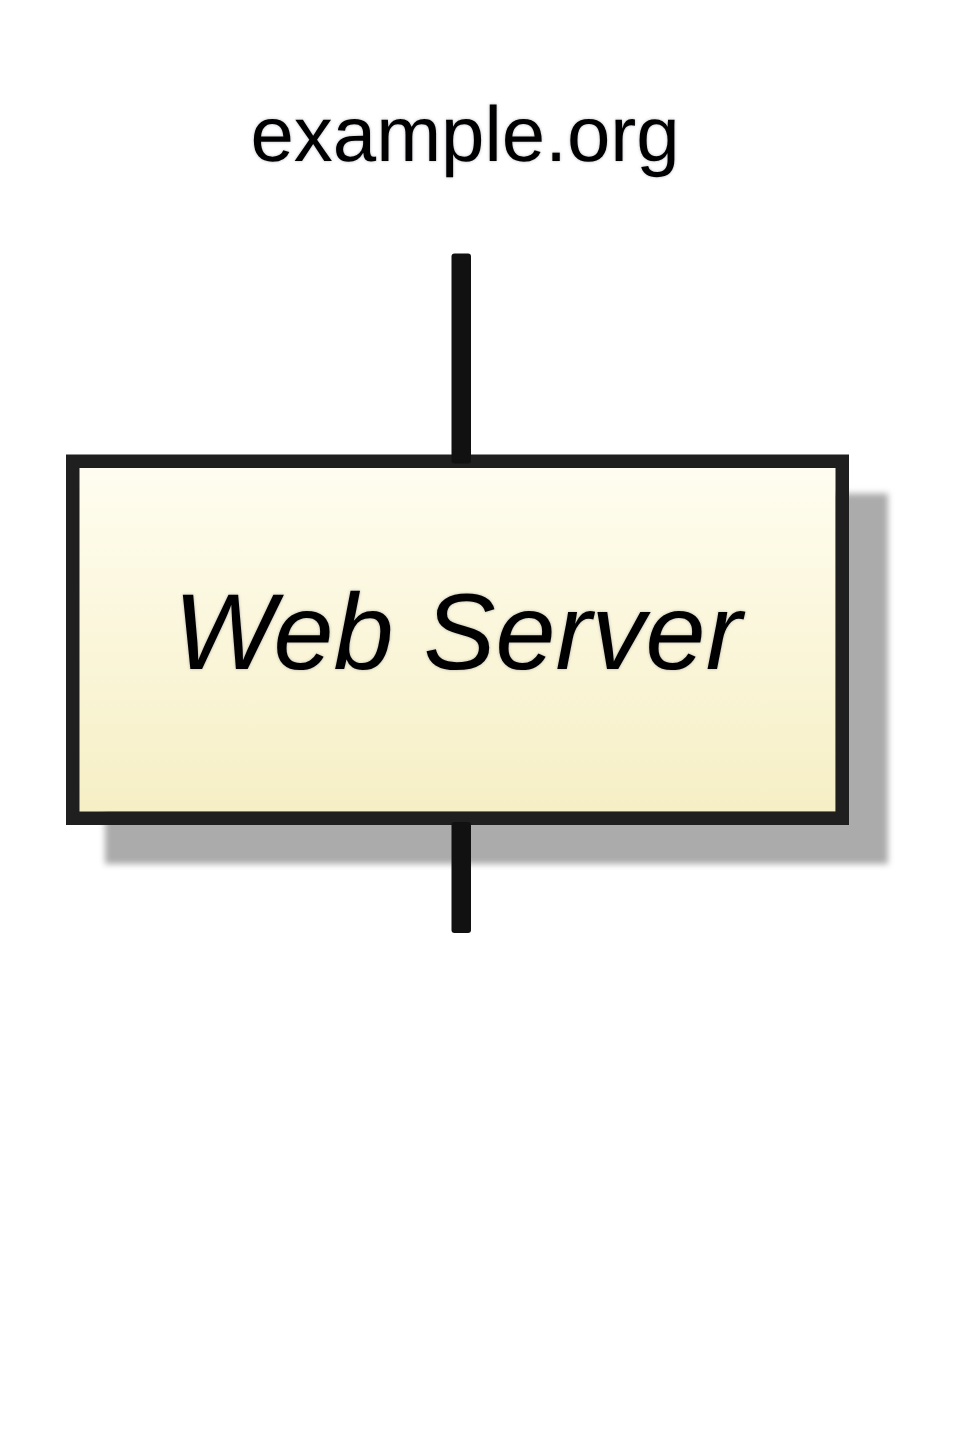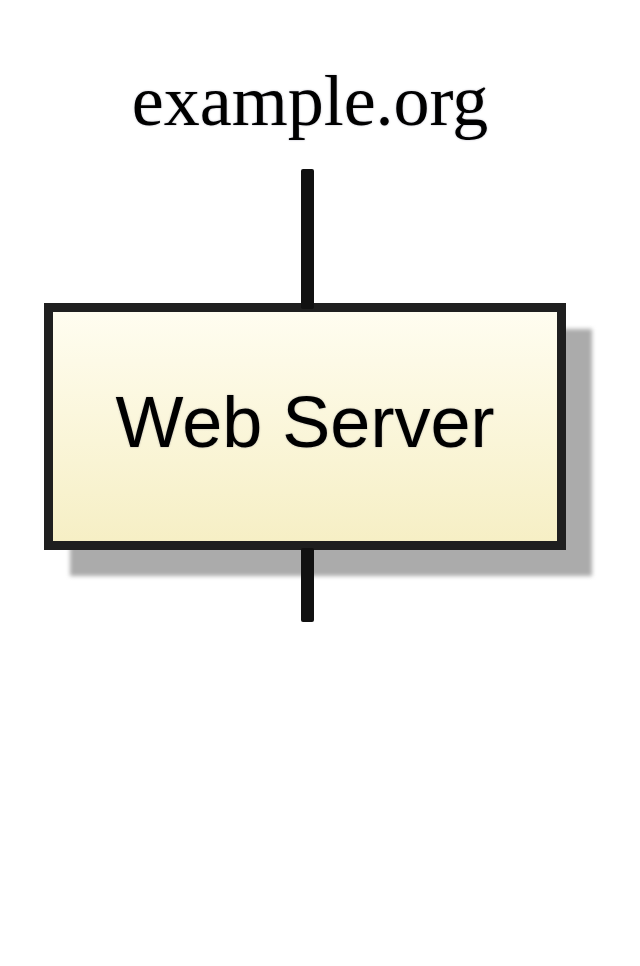--- a/index.html
+++ b/index.html
@@ -13,27 +13,26 @@
     height: 966px;
     background: var(--background, #ffffff);
     overflow: hidden;
     font-family: "Liberation Sans", sans-serif;
   }
   .domain-label {
     position: absolute;
     left: 310px;
     top: 62px;
     transform: translateX(-50%);
-    font-size: 72px;
+    font-size: 52px;
     line-height: 1.1;
     color: var(--text, #000);
     white-space: nowrap;
     text-shadow: 0 0 2px rgba(40,40,80,0.35);
     z-index: 4;
-    font-family: Liberation Serif, serif;
   }
   .connector {
     position: absolute;
     width: 13px;
     background: var(--line, #111);
     border-radius: 2px;
     z-index: 3;
     filter: blur(0.4px);
   }
   .connector-1 {
@@ -71,20 +70,21 @@
     height: 100%;
     box-sizing: border-box;
     border: 9px solid var(--border, #1f1f1f);
     display: flex;
     align-items: center;
     justify-content: center;
     z-index: 2;
   }
   .node-webserver .box {
     background: linear-gradient(180deg, var(--ws-fill-top, #fffdf0), var(--ws-fill-bottom, #f6efc5));
+    font-style: italic;
   }
   .node-database .box {
     background: linear-gradient(180deg, var(--db-fill-top, #ffecec), var(--db-fill-bottom, #fcc7c9));
   }
   .node .box .label {
     font-size: 72px;
     color: var(--text, #000);
     white-space: nowrap;
     text-shadow: 0 0 2px rgba(40,40,80,0.35);
     margin-top: -10px;

